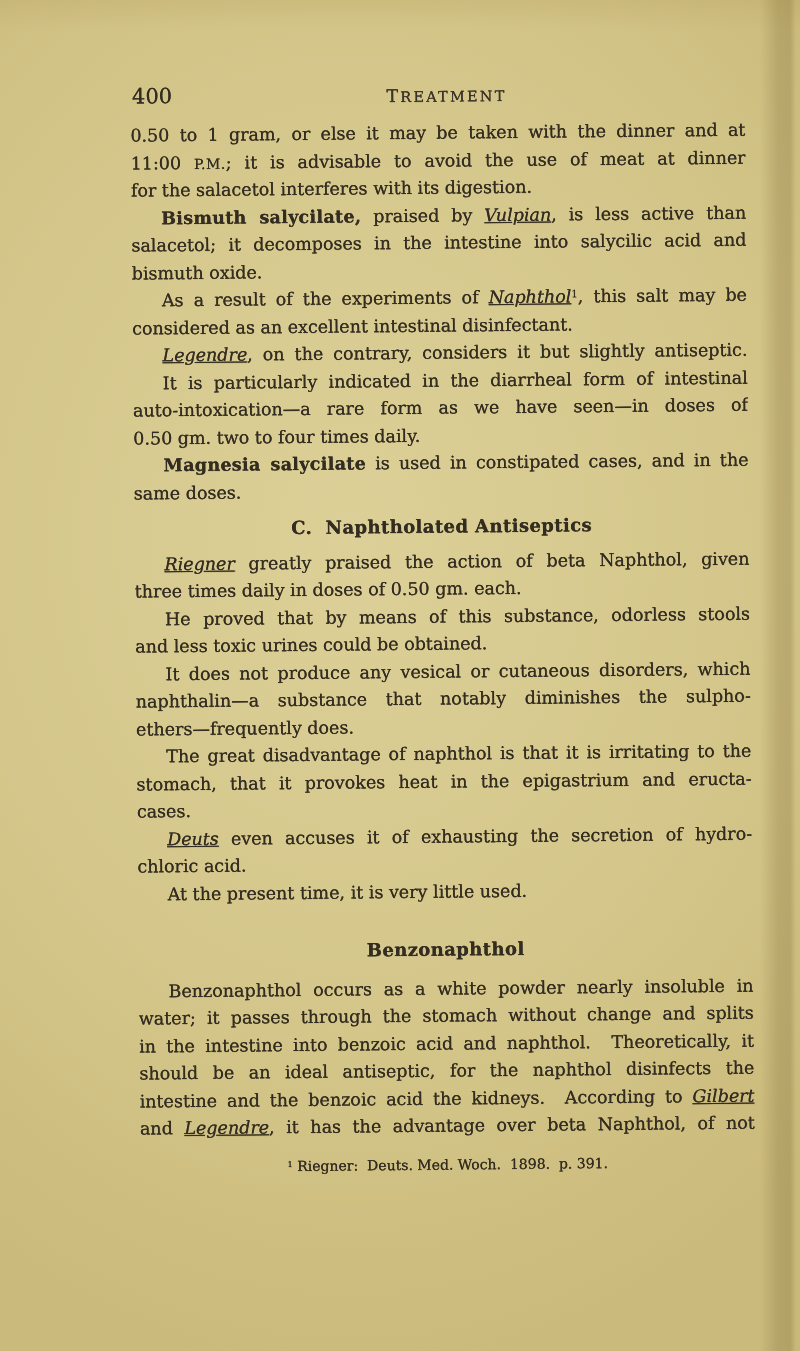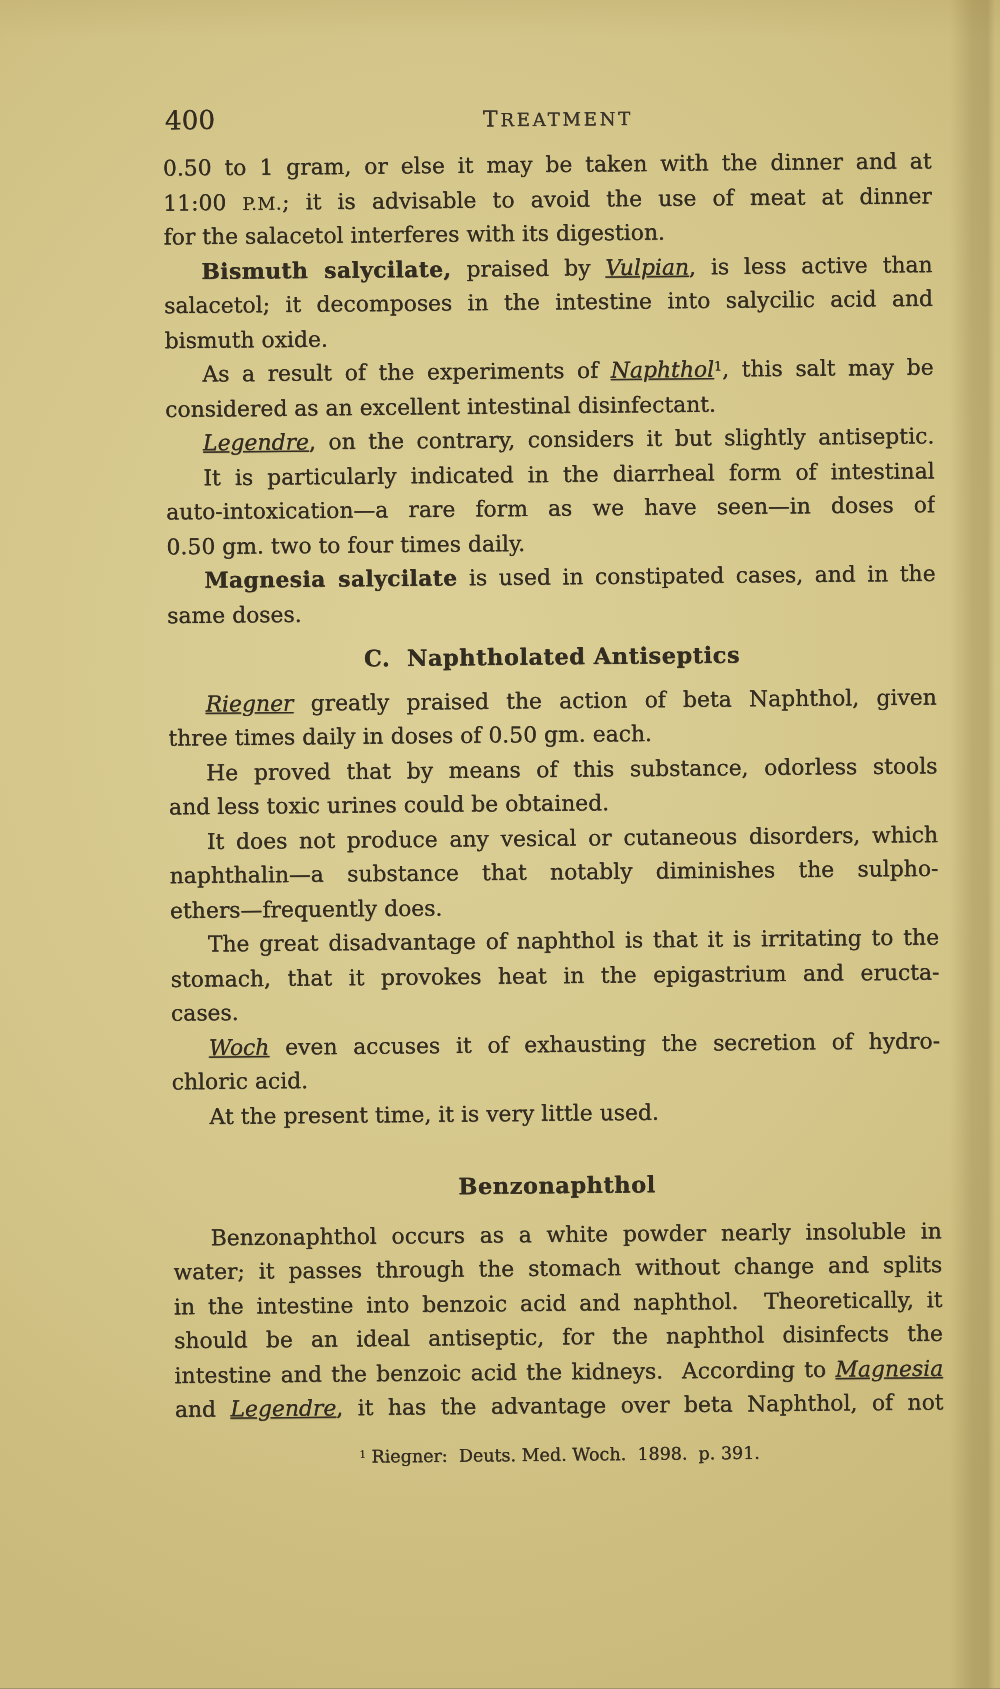--- a/index.html
+++ b/index.html
@@ -71,26 +71,26 @@
         <div class="line just ind"><i>Riegner</i><span> greatly praised the action of beta Naphthol, given</span></div>
         <div class="line"><span>three times daily in doses of 0.50 gm. each.</span></div>
         <div class="line just ind"><span>He proved that by means of this substance, odorless stools</span></div>
         <div class="line"><span>and less toxic urines could be obtained.</span></div>
         <div class="line just ind"><span>It does not produce any vesical or cutaneous disorders, which</span></div>
         <div class="line just"><span>naphthalin—a substance that notably diminishes the sulpho-</span></div>
         <div class="line"><span>ethers—frequently does.</span></div>
         <div class="line just ind"><span>The great disadvantage of naphthol is that it is irritating to the</span></div>
         <div class="line just"><span>stomach, that it provokes heat in the epigastrium and eructa-</span></div>
         <div class="line"><span>cases.</span></div>
-        <div class="line just ind"><i>Woch</i><span> even accuses it of exhausting the secretion of hydro-</span></div>
+        <div class="line just ind"><i>Deuts</i><span> even accuses it of exhausting the secretion of hydro-</span></div>
         <div class="line"><span>chloric acid.</span></div>
         <div class="line ind"><span>At the present time, it is very little used.</span></div>
         <div class="line h2"><span>Benzonaphthol</span></div>
         <div class="line just ind"><span>Benzonaphthol occurs as a white powder nearly insoluble in</span></div>
         <div class="line just"><span>water; it passes through the stomach without change and splits</span></div>
         <div class="line just"><span>in the intestine into benzoic acid and naphthol.&nbsp; Theoretically, it</span></div>
         <div class="line just"><span>should be an ideal antiseptic, for the naphthol disinfects the</span></div>
-        <div class="line just"><span>intestine and the benzoic acid the kidneys.&nbsp; According to </span><i>Magnesia</i></div>
+        <div class="line just"><span>intestine and the benzoic acid the kidneys.&nbsp; According to </span><i>Gilbert</i></div>
         <div class="line just"><span>and </span><i>Legendre</i><span>, it has the advantage over beta Naphthol, of not</span></div>
         <div class="line fn"><sup class="sup">1</sup><span> Riegner:&nbsp; Deuts. Med. Woch.&nbsp; 1898.&nbsp; p. 391.</span></div>
       </div>
   </div>
 </div>
 
 </body></html>

